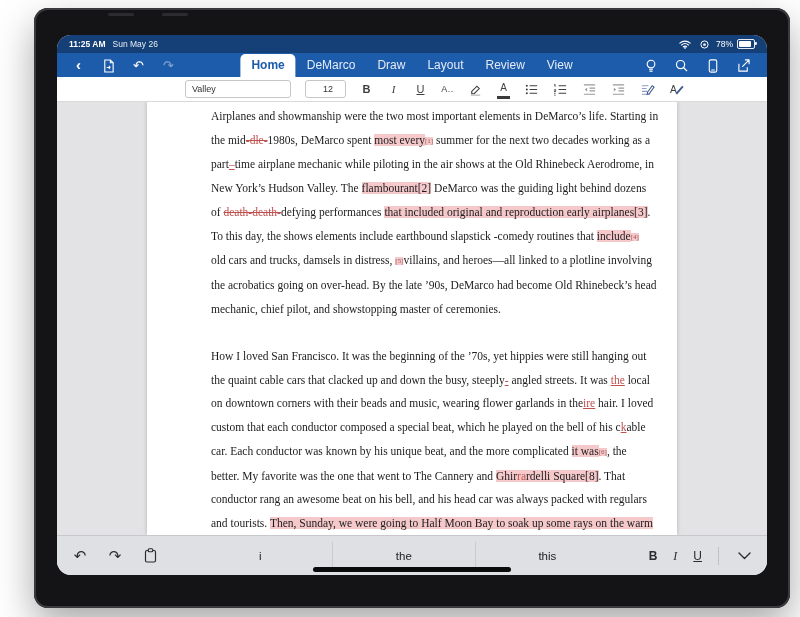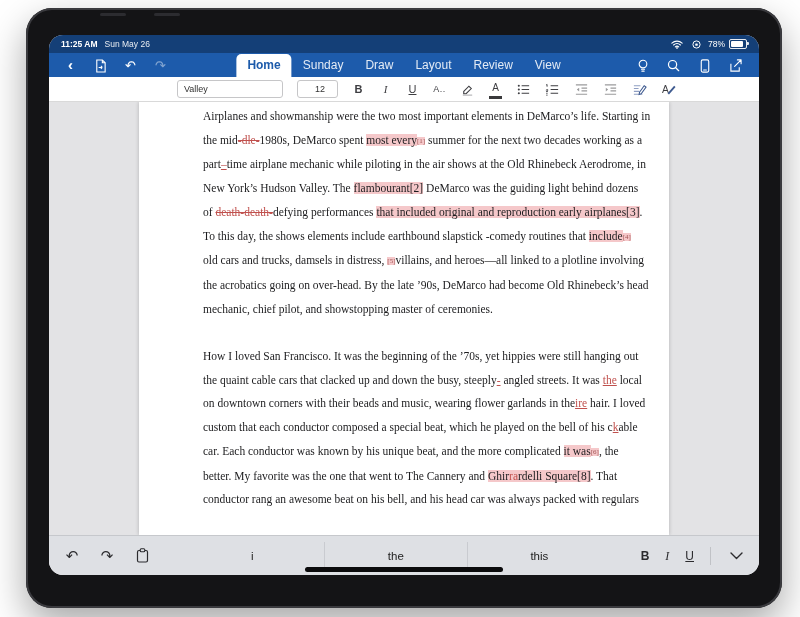--- a/index.html
+++ b/index.html
@@ -1,20 +1,20 @@
 <!DOCTYPE html>
 <html><head>
 <meta charset="utf-8">
 <style>
   html,body{margin:0;padding:0;background:#fff;width:800px;height:617px;overflow:hidden;
     font-family:"Liberation Sans",sans-serif;}
   .stage{position:relative;width:800px;height:617px;background:#fff;}
   
-  .device{position:absolute;left:26px;top:8px;width:756px;height:600px;background:#141416;
-    border-radius:26px;box-shadow:0 16px 38px rgba(0,0,0,.35),inset 0 0 0 2px #3a3a3e;}
+  .device{position:absolute;left:34px;top:8px;width:756px;height:600px;background:#141416;
+    border-radius:14px;box-shadow:0 16px 38px rgba(0,0,0,.35),inset 0 0 0 2px #3a3a3e;}
   .side-btn{position:absolute;background:#2c2c30;border-radius:2px;}
   .btn-a{left:74px;top:5px;width:26px;height:3px;}
   .btn-b{left:128px;top:5px;width:26px;height:3px;}
   .camera-dot{position:absolute;left:31px;top:298px;width:5px;height:5px;border-radius:50%;
     background:#2f2f36;box-shadow:inset 0 0 1px #000;}
   .screen{position:absolute;left:23px;top:27px;width:710px;height:540px;border-radius:14px;
     overflow:hidden;background:#fff;display:flex;flex-direction:column;}
   
   .statusbar{height:18px;background:#143f77;color:#fff;display:flex;align-items:center;
     font-size:8.5px;padding:0 12px;flex:0 0 auto;}
@@ -128,21 +128,21 @@
                 <path d="M9 1v3h3" fill="none" stroke="#fff" stroke-width="1.2"></path>
                 <path d="M5 9h4m0 0-1.6-1.6M9 9l-1.6 1.6" stroke="#fff" stroke-width="1.1" fill="none"></path>
               </svg>
           </span>
           <span class="tb-ic">↶</span>
           <span class="tb-ic dim">↷</span>
         </span>
 
         <div class="tabs">
             <div class="tab active">Home</div>
-            <div class="tab">Sunday</div>
+            <div class="tab">DeMarco</div>
             <div class="tab">Draw</div>
             <div class="tab">Layout</div>
             <div class="tab">Review</div>
             <div class="tab">View</div>
           </div>
 
         <span class="tb-right">
           <span class="tb-ic">
             <svg width="12" height="14" viewBox="0 0 12 15">
                 <circle cx="6" cy="5.4" r="4.1" fill="none" stroke="#fff" stroke-width="1.2"></circle>
@@ -240,20 +240,21 @@
               <div class="line"><span class="r-n">mechanic, chief pilot, and showstopping master of ceremonies.</span></div>
             </div>
             <div class="para">
               <div class="line"><span class="r-n">How I loved San Francisco. It was the beginning of the ’70s, yet hippies were still hanging out</span></div>
               <div class="line"><span class="r-n">the quaint cable cars that clacked up and down the busy, steeply</span><span class="r-ins">-</span><span class="r-n"> angled streets. It was </span><span class="r-ins">the</span><span class="r-n"> local</span></div>
               <div class="line"><span class="r-n">on downtown corners with their beads and music, wearing flower garlands in the</span><span class="r-ins">ire</span><span class="r-n"> hair. I loved</span></div>
               <div class="line"><span class="r-n">custom that each conductor composed a special beat, which he played on the bell of his c</span><span class="r-ins">k</span><span class="r-n">able</span></div>
               <div class="line"><span class="r-n">car. Each conductor was known by his unique beat, and the more complicated </span><span class="r-hl">it was</span><span class="r-hlref">[6]</span><span class="r-n">, the</span></div>
               <div class="line"><span class="r-n">better. My favorite was the one that went to The Cannery and </span><span class="r-hl">Ghir</span><span class="r-hlins">ra</span><span class="r-hl">rdelli Square[8]</span><span class="r-n">. That</span></div>
               <div class="line"><span class="r-n">conductor rang an awesome beat on his bell, and his head car was always packed with regulars</span></div>
+              <div class="line"><span class="r-n">and tourists. </span><span class="r-hl">Then, Sunday, we were going to Half Moon Bay to soak up some rays on the warm</span></div>
             </div>
           </div>
       </div>
 
       <div class="accessory">
         <span class="acc-left">
           <span class="acc-ic">↶</span>
           <span class="acc-ic">↷</span>
           <span class="acc-ic">
             <svg width="13" height="15" viewBox="0 0 13 15">

